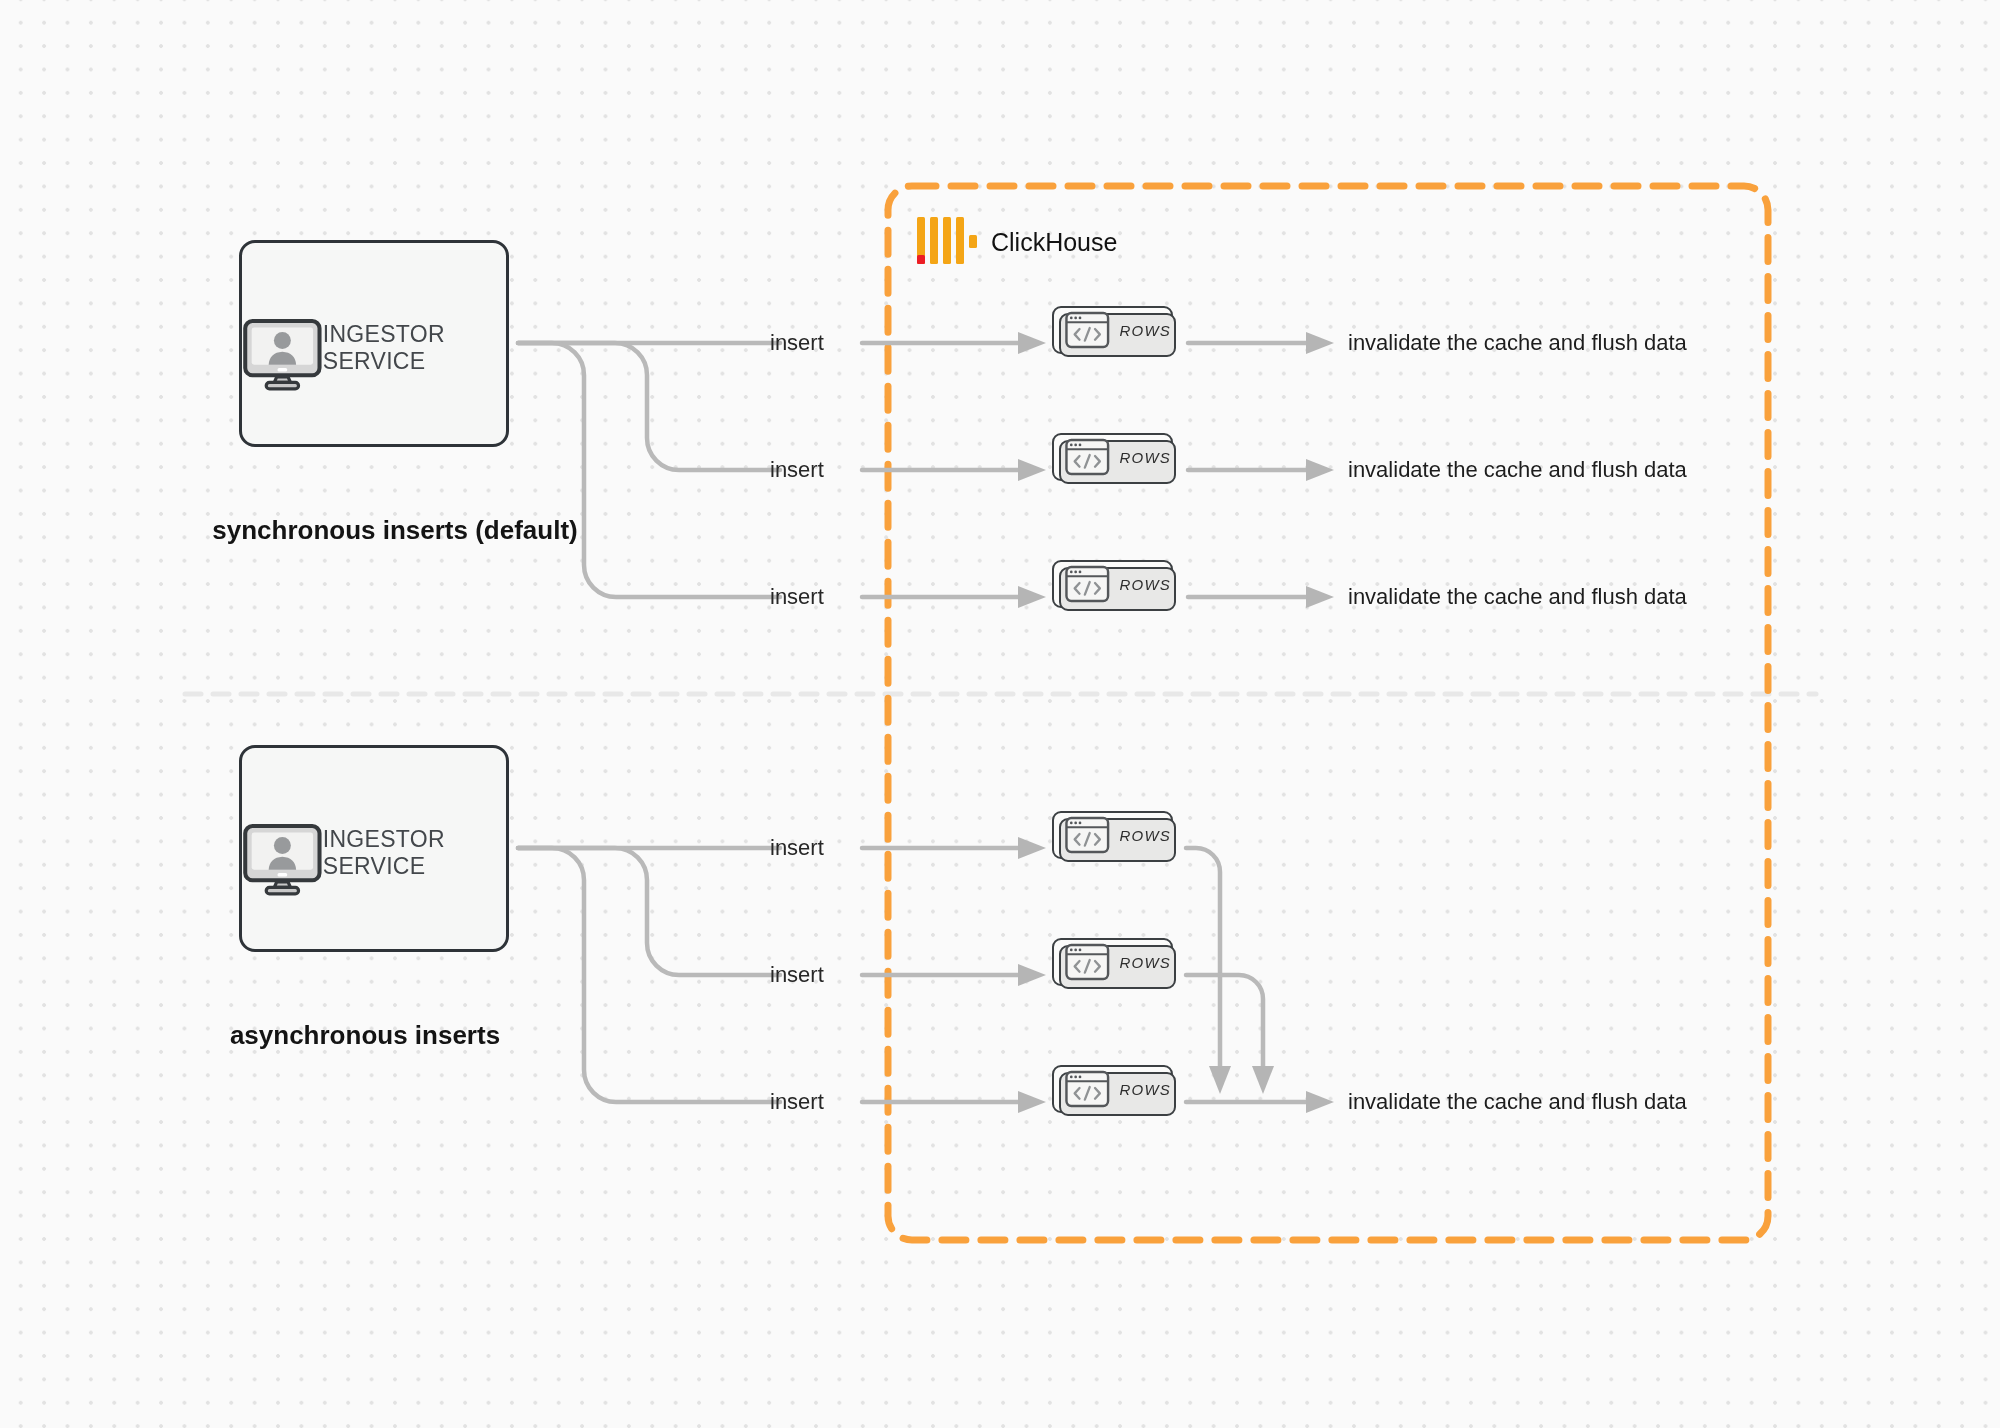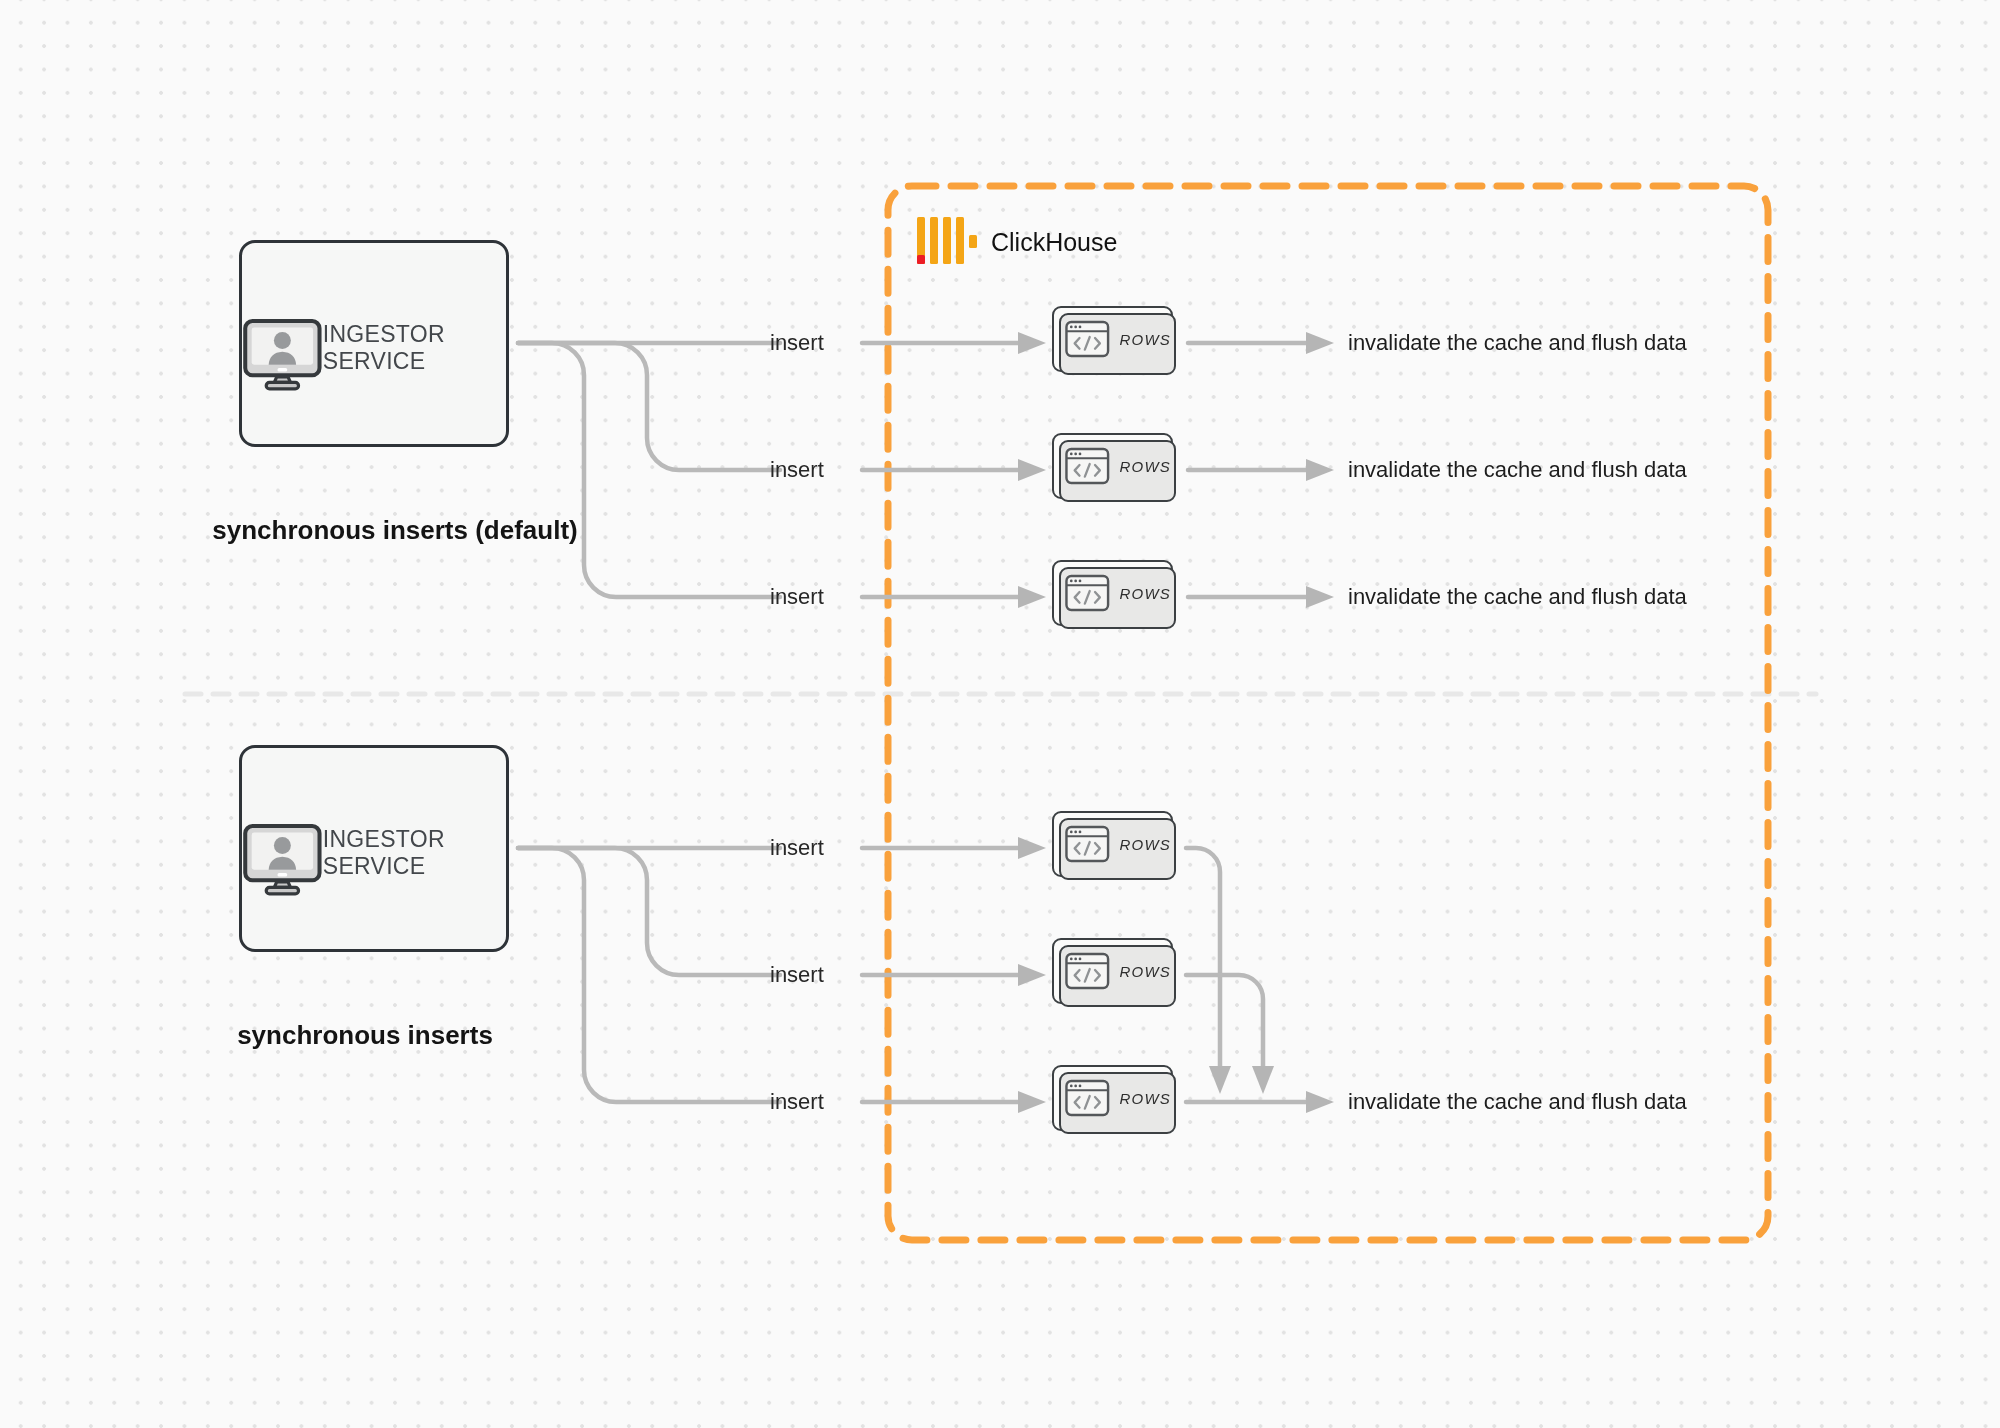--- a/index.html
+++ b/index.html
@@ -19,21 +19,21 @@
 
   .ingestor-box{
     position:absolute;width:270px;height:207px;box-sizing:border-box;
     background:#f6f7f6;border:3.5px solid #2e3338;border-radius:16px;
     display:flex;flex-direction:row;align-items:center;z-index:2;
   }
   .ingestor-label{font-size:23px;color:#43474b;letter-spacing:.3px;margin-top:9px;}
   .monitor{margin-top:22px;}
 
   .rows-card{
-    position:absolute;width:121px;height:66px;box-sizing:border-box;
+    position:absolute;width:121px;height:48px;box-sizing:border-box;
     background:#fbfbfa;border:2.5px solid #3c4043;border-radius:9px;
     display:flex;align-items:center;padding-left:11px;gap:10px;z-index:2;
   }
   .rows-card::before{
     content:"";position:absolute;left:5px;top:5px;width:calc(100% - 0px);height:calc(100% - 0px);
     border:2.5px solid #3c4043;border-radius:9px;background:#e8e8e7;z-index:-1;box-sizing:border-box;
   }
   .rows-label{font-style:italic;font-size:15px;letter-spacing:1.2px;color:#2e2e2e;}
 
   .insert-label{
@@ -176,21 +176,21 @@
       <rect x="4" y="4" width="92" height="67" rx="9" fill="#d6d6d6" stroke="#35393c" stroke-width="5"></rect>
       <rect x="12" y="12" width="76" height="46" rx="3" fill="#f2f2f1"></rect>
       <circle cx="50" cy="28" r="10.5" fill="#989a9c"></circle>
       <path d="M33 58 Q34 43 50 42 Q66 43 67 58 Z" fill="#989a9c"></path>
       <rect x="44" y="62" width="12" height="4.5" rx="2" fill="#ffffff"></rect>
       <path d="M43 73 H57 L60 80 H40 Z" fill="#c8c8c8" stroke="#35393c" stroke-width="4" stroke-linejoin="round"></path>
       <rect x="30" y="80" width="40" height="8" rx="4" fill="#c8c8c8" stroke="#35393c" stroke-width="4"></rect>
     </svg>
     <div class="ingestor-label">INGESTOR SERVICE</div>
   </div>
-  <div class="section-title st-async">synchronous inserts</div>
+  <div class="section-title st-async">asynchronous inserts</div>
 
   <div class="insert-label" style="top:832px;">insert</div>
   <div class="insert-label" style="top:959px;">insert</div>
   <div class="insert-label" style="top:1086px;">insert</div>
 
   <div class="rows-card" style="left:1052px;top:811px;">
     <svg width="46" height="38" viewBox="0 0 46 38">
       <rect x="1.5" y="1.5" width="43" height="35" rx="5" fill="#f6f6f5" stroke="#54575a" stroke-width="2.5"></rect>
       <path d="M2 11 H44" stroke="#54575a" stroke-width="2"></path>
       <circle cx="6.5" cy="6.5" r="1.4" fill="#54575a"></circle>

